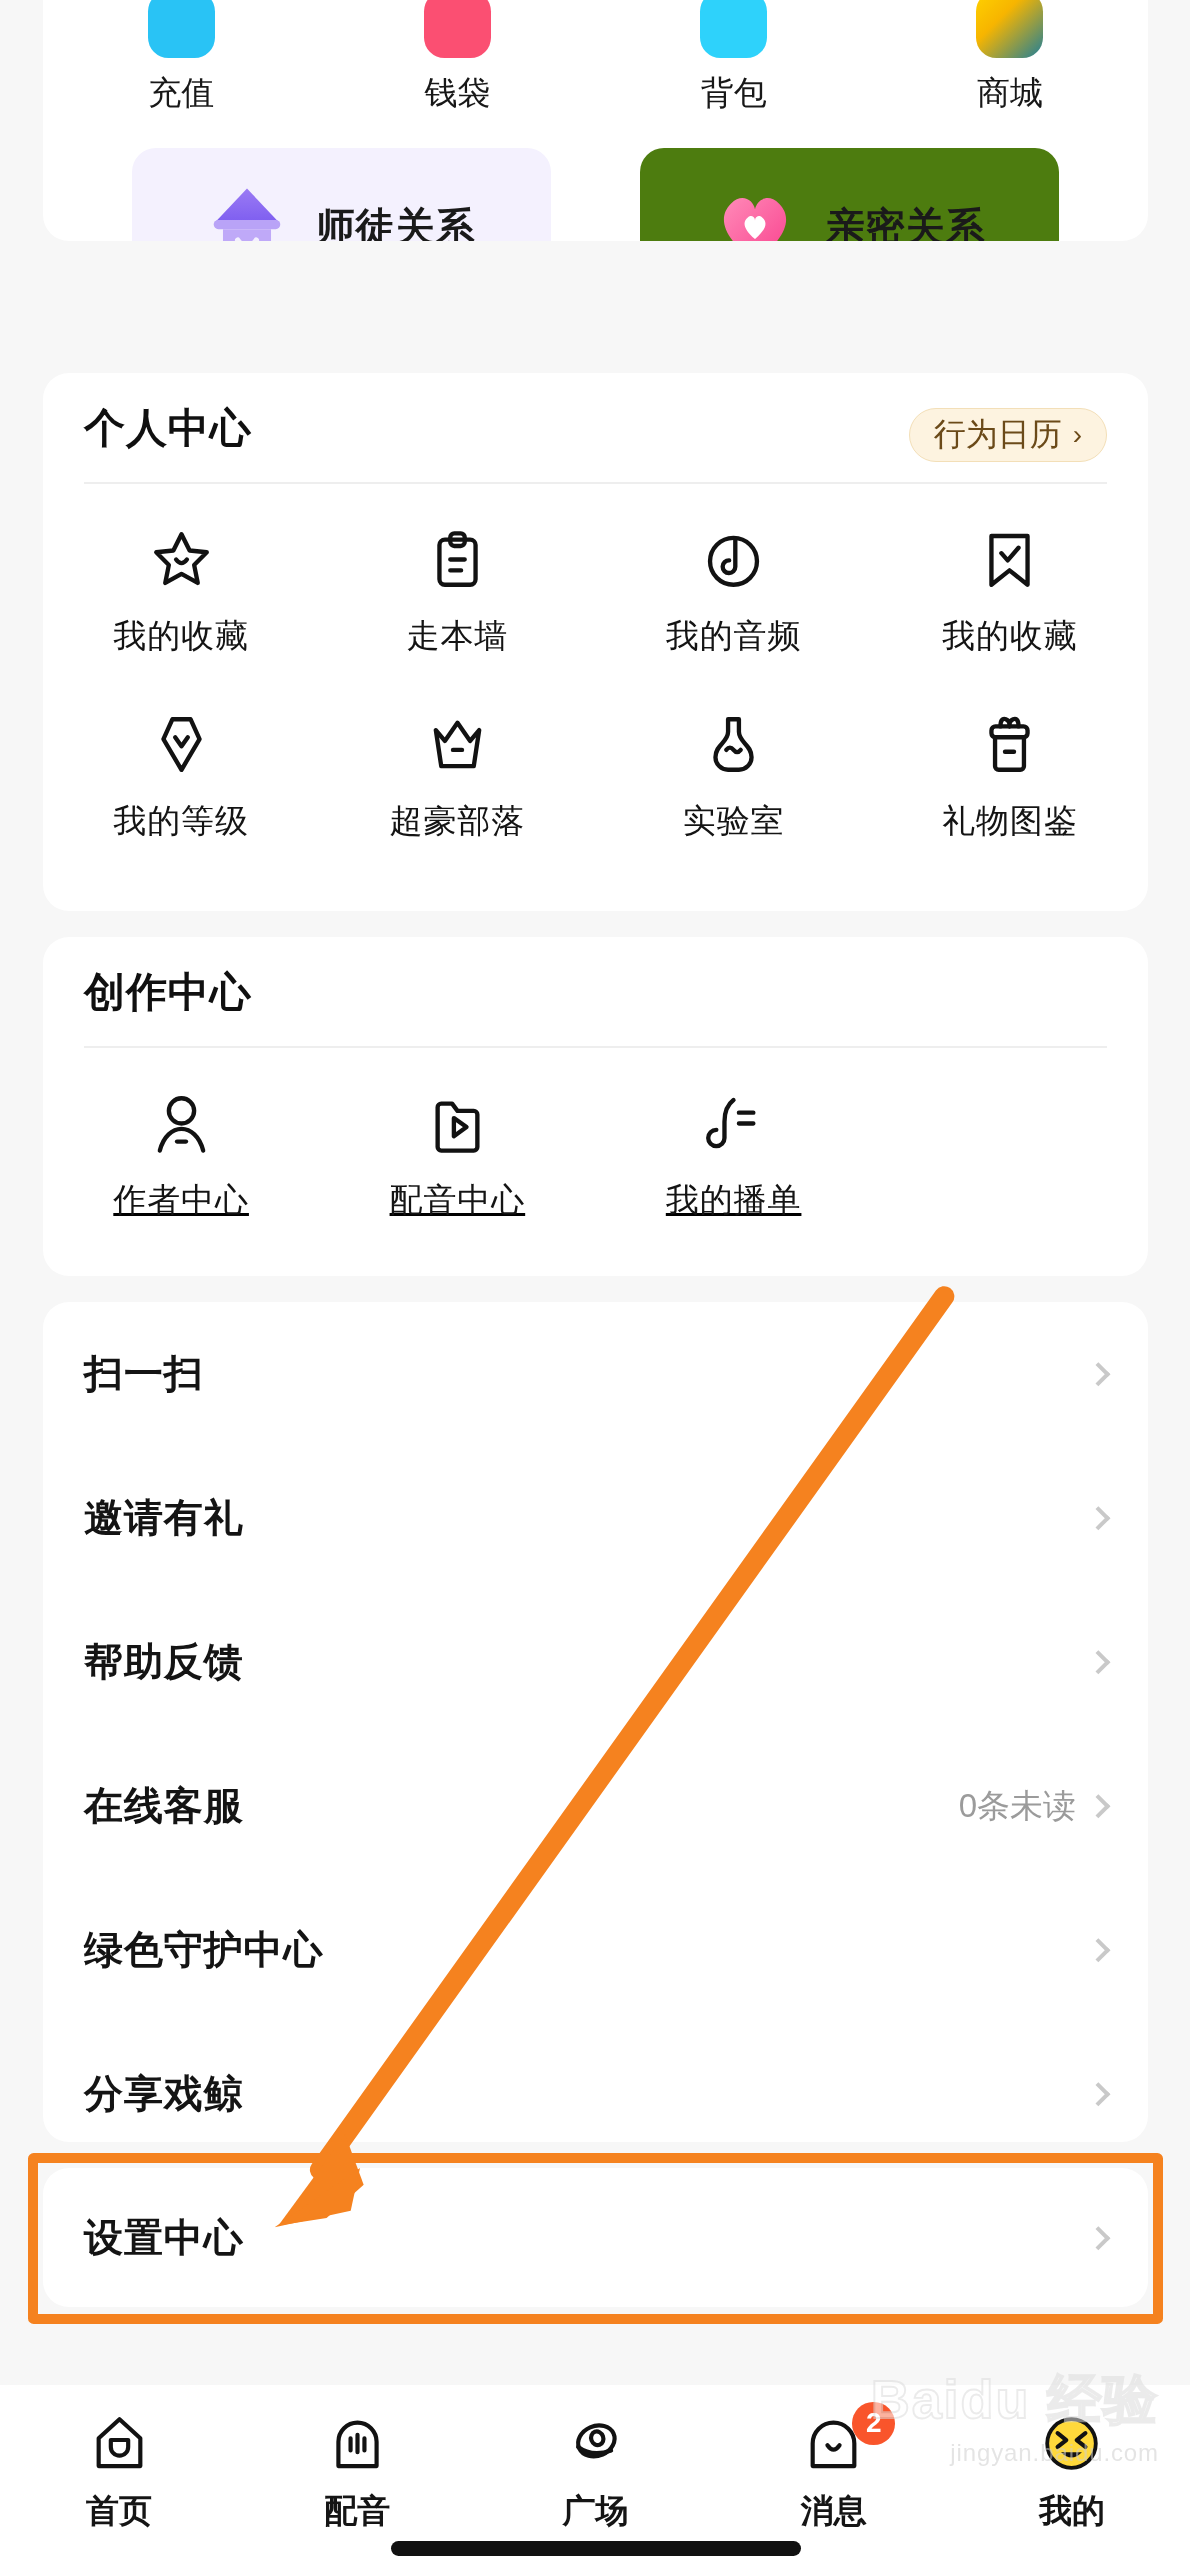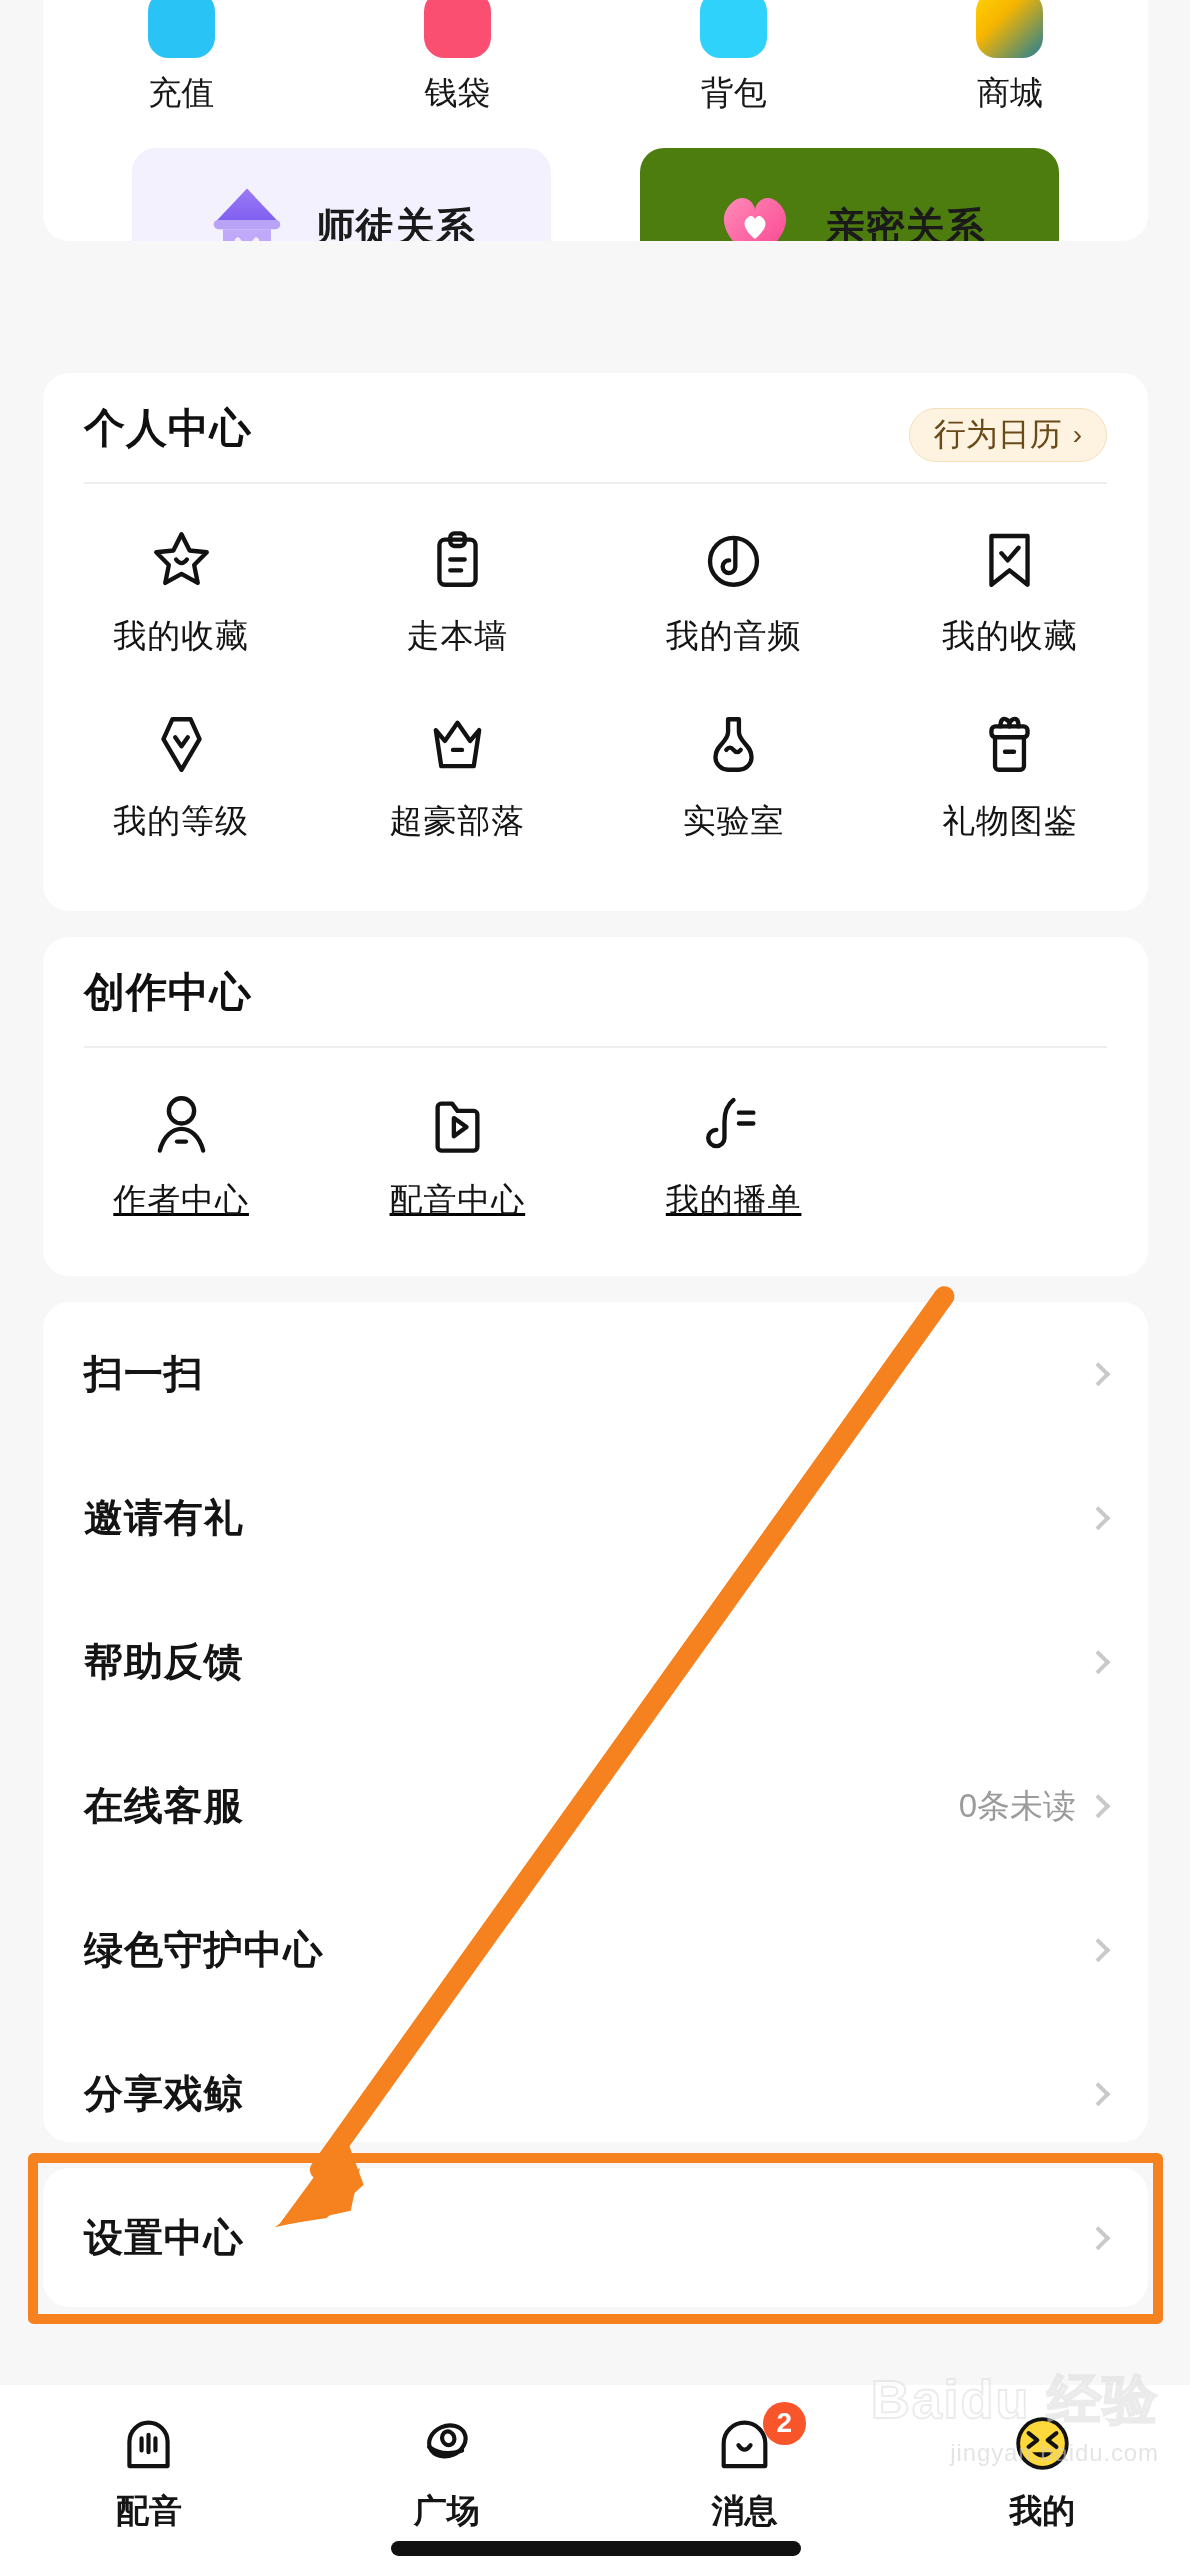--- a/index.html
+++ b/index.html
@@ -443,20 +443,29 @@
   <div class="card" id="cardGhost"></div>
 
   <div class="hl-box"></div>
   <svg class="arrow-svg" viewBox="0 0 1284 2778">
     <line x1="1018" y1="1398" x2="345" y2="2340" stroke="#f5821f" stroke-width="22" stroke-linecap="round"></line>
     <path d="M300 2400 L372 2302 L392 2356 L352 2392 Z" fill="#f5821f"></path>
     <path d="M296 2402 L388 2338 L378 2384 Z" fill="#f5821f"></path>
   </svg>
 
   <div class="tabbar">
+    <div class="tab">
+      <div class="ticon">
+        <svg width="59" height="59" viewBox="0 0 34 34" fill="none" stroke="#121212" stroke-width="2.4" stroke-linejoin="round" stroke-linecap="round">
+          <path d="M17 3 L29 14 v16 h-24 v-16 z"></path>
+          <path d="M12 15 h10 v4 a5 5 0 0 1 -10 0 z"></path>
+        </svg>
+      </div>
+      <div class="tlbl">首页</div>
+    </div>
 
     <div class="tab">
       <div class="ticon">
         <svg width="59" height="59" viewBox="0 0 34 34" fill="none" stroke="#121212" stroke-width="2.4" stroke-linejoin="round" stroke-linecap="round">
           <path d="M6 30 v-14 a11 11 0 0 1 22 0 v14 z"></path>
           <path d="M13 14 v7 M17 12 v10 M21 14 v7"></path>
         </svg>
       </div>
       <div class="tlbl">配音</div>
     </div>

